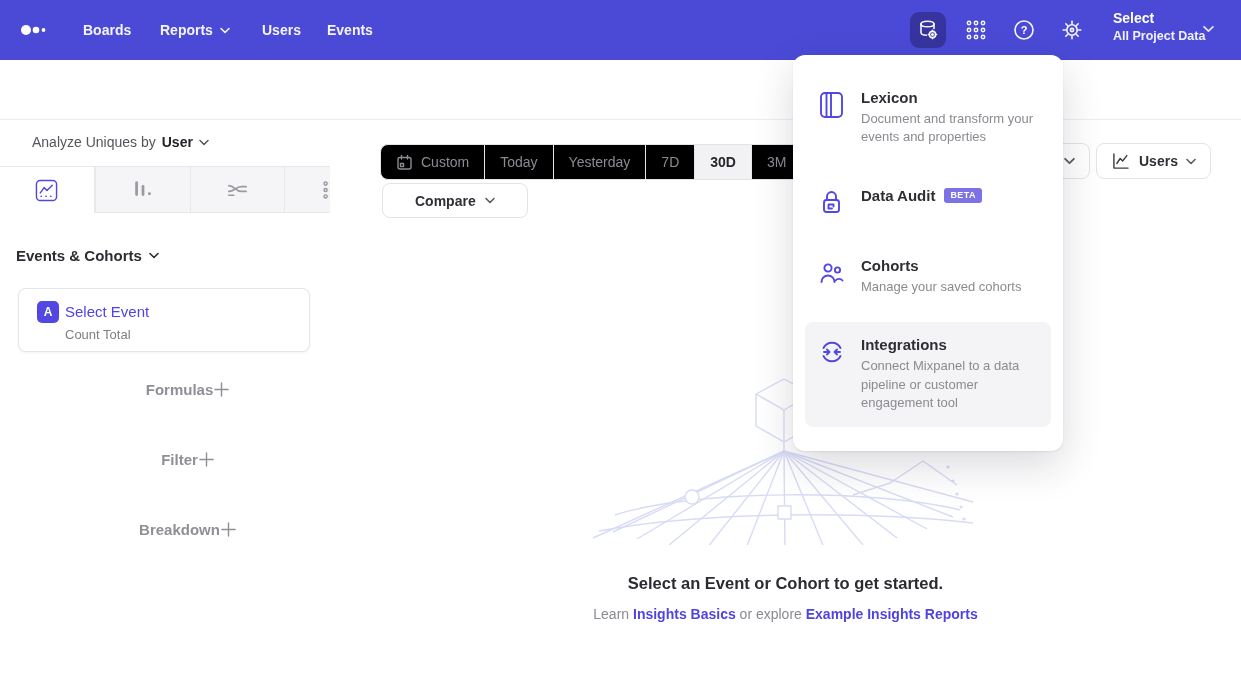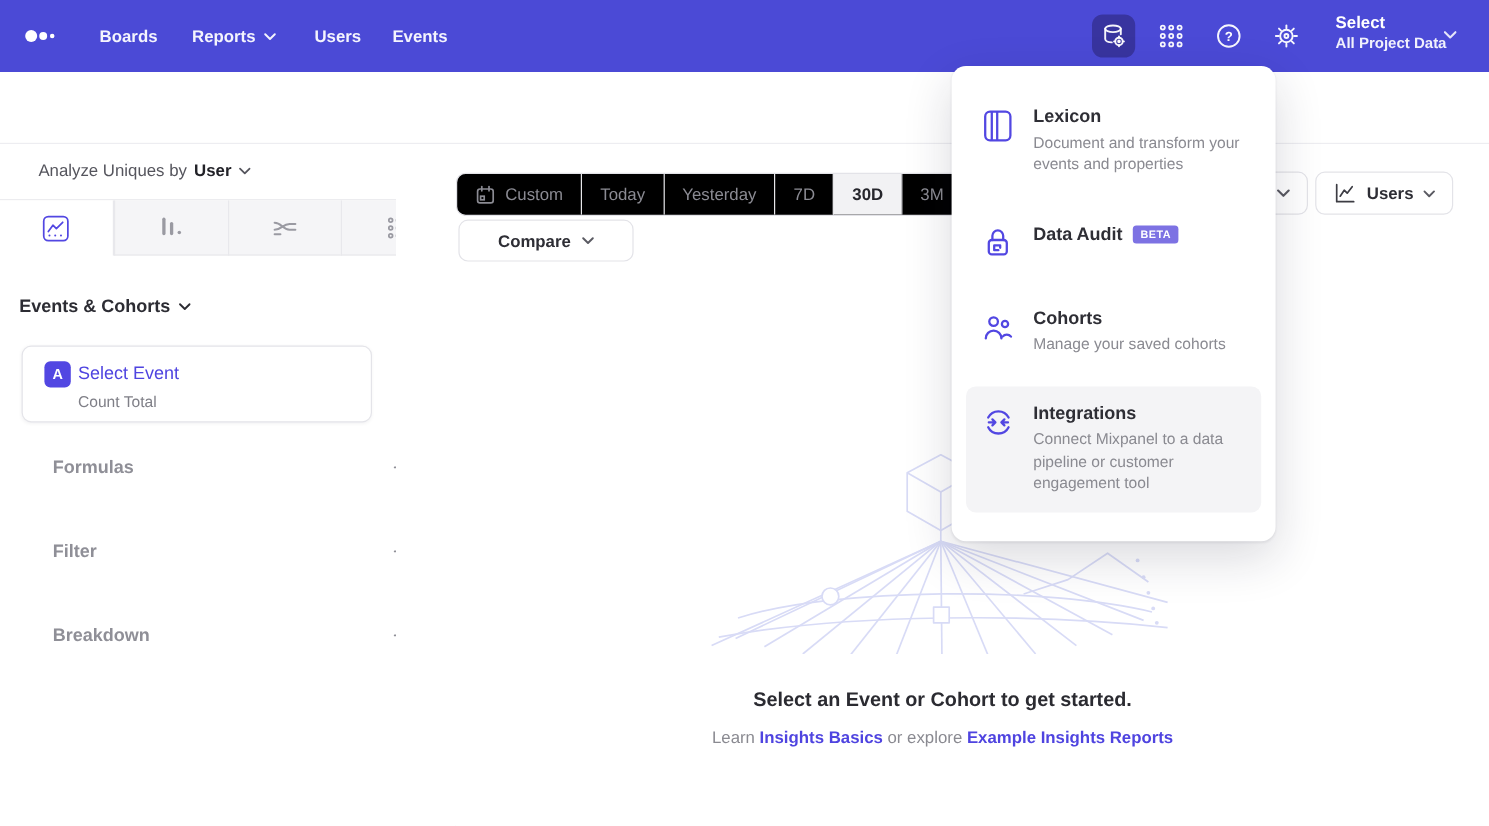--- a/index.html
+++ b/index.html
@@ -57,22 +57,22 @@
                 display:flex; justify-content:space-between; align-items:center; }
   .events-row .lbl { font-size:15px; font-weight:bold; color:#2c2c33; display:flex; align-items:center; gap:7px; cursor:pointer; }
   .plus-btn { width:18px; height:18px; color:#55555d; cursor:pointer; background:none; border:none; padding:0; }
   .event-card { position:absolute; left:18px; top:168px; width:292px; height:64px; background:#fff;
                 border:1px solid #e4e4e9; border-radius:8px; box-shadow:0 1px 3px rgba(20,20,40,.05); cursor:pointer; }
   .event-card .badge { position:absolute; left:18px; top:12px; width:22px; height:22px; border-radius:5px;
                        background:#5247e2; color:#fff; font-size:12px; font-weight:bold;
                        display:flex; align-items:center; justify-content:center; }
   .event-card .title { position:absolute; left:46px; top:14px; font-size:15px; font-weight:normal; color:#4f44e0; }
   .event-card .subtitle { position:absolute; left:46px; top:38px; font-size:13px; color:#7f7f87; }
-  .section-row { position:absolute; left:44px; right:34px; height:20px;
-                 display:flex; justify-content:space-between; align-items:center; }
+  .section-row { position:absolute; left:32px; right:34px; height:20px;
+                 display:flex; justify-content:center; align-items:center; }
   .section-row .lbl { font-size:15px; font-weight:bold; color:#8f8f97; }
   .section-row .plus-btn { color:#8f8f97; }
   .sec-0 { top:259px; } .sec-1 { top:329px; } .sec-2 { top:399px; }
 
   
   .main { position:absolute; left:330px; top:120px; right:0; bottom:0; background:#fff; }
   .seg { position:absolute; left:50px; top:24px; display:inline-flex; height:36px; background:#000000;
          border:1px solid #e3e3e8; border-radius:8px; overflow:hidden; }
   .seg-item { display:flex; align-items:center; gap:8px; padding:0 15px; font-size:14px; color:#8b8b93;
               border-left:1px solid #e7e7ea; cursor:pointer; white-space:nowrap; }

